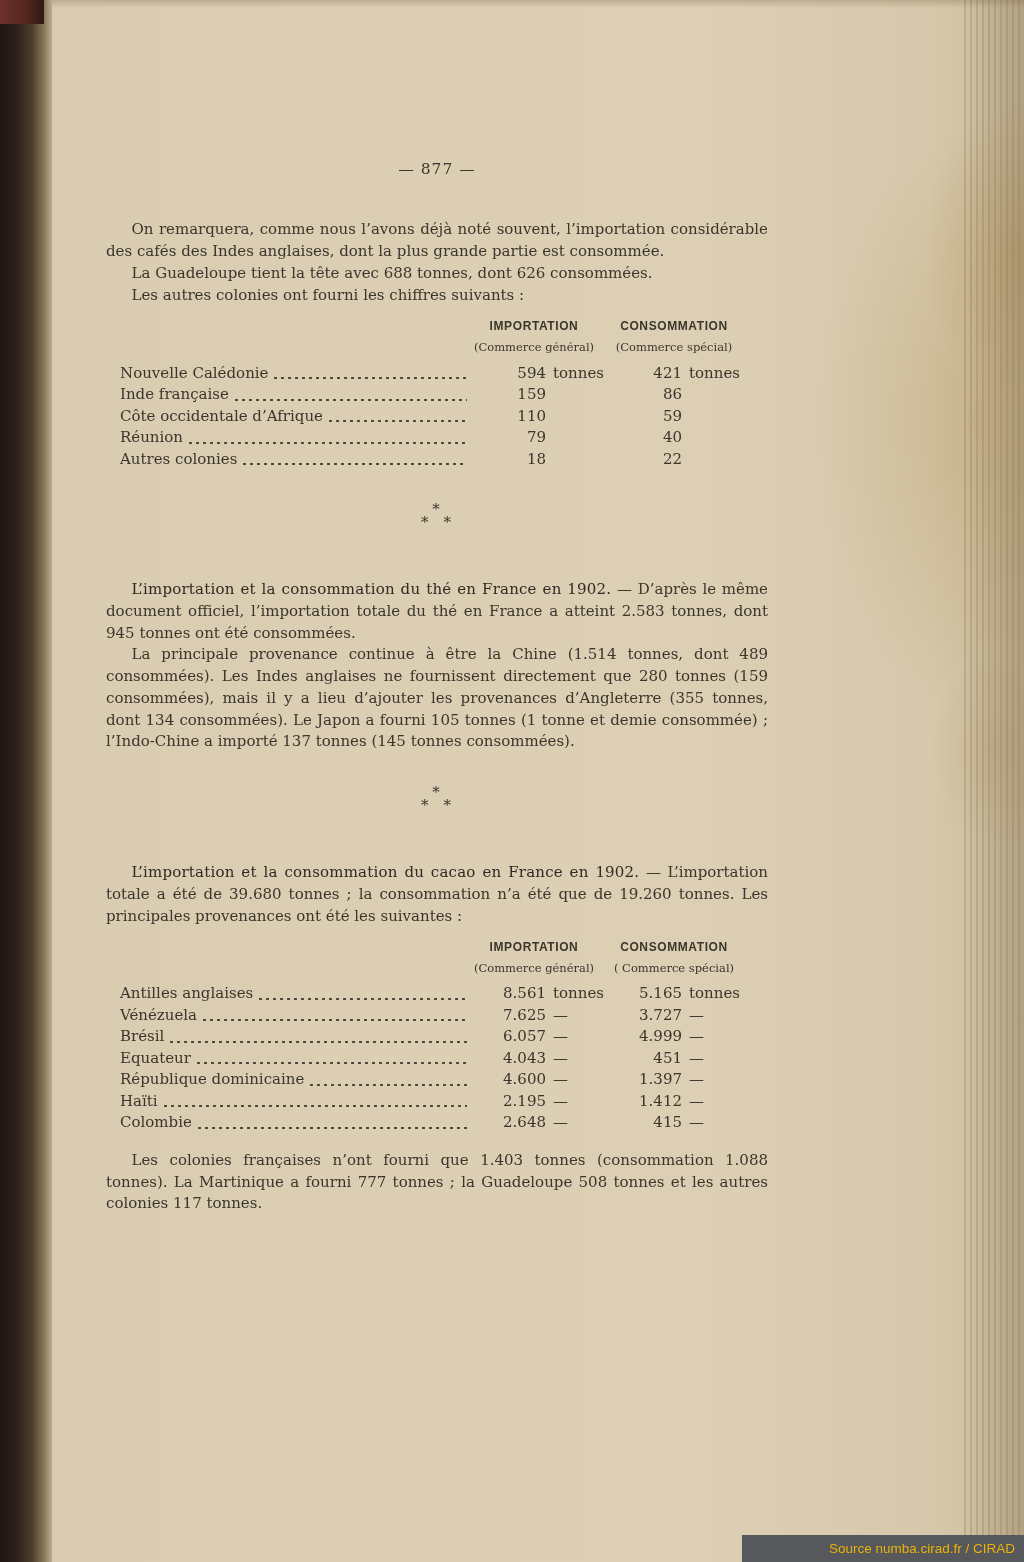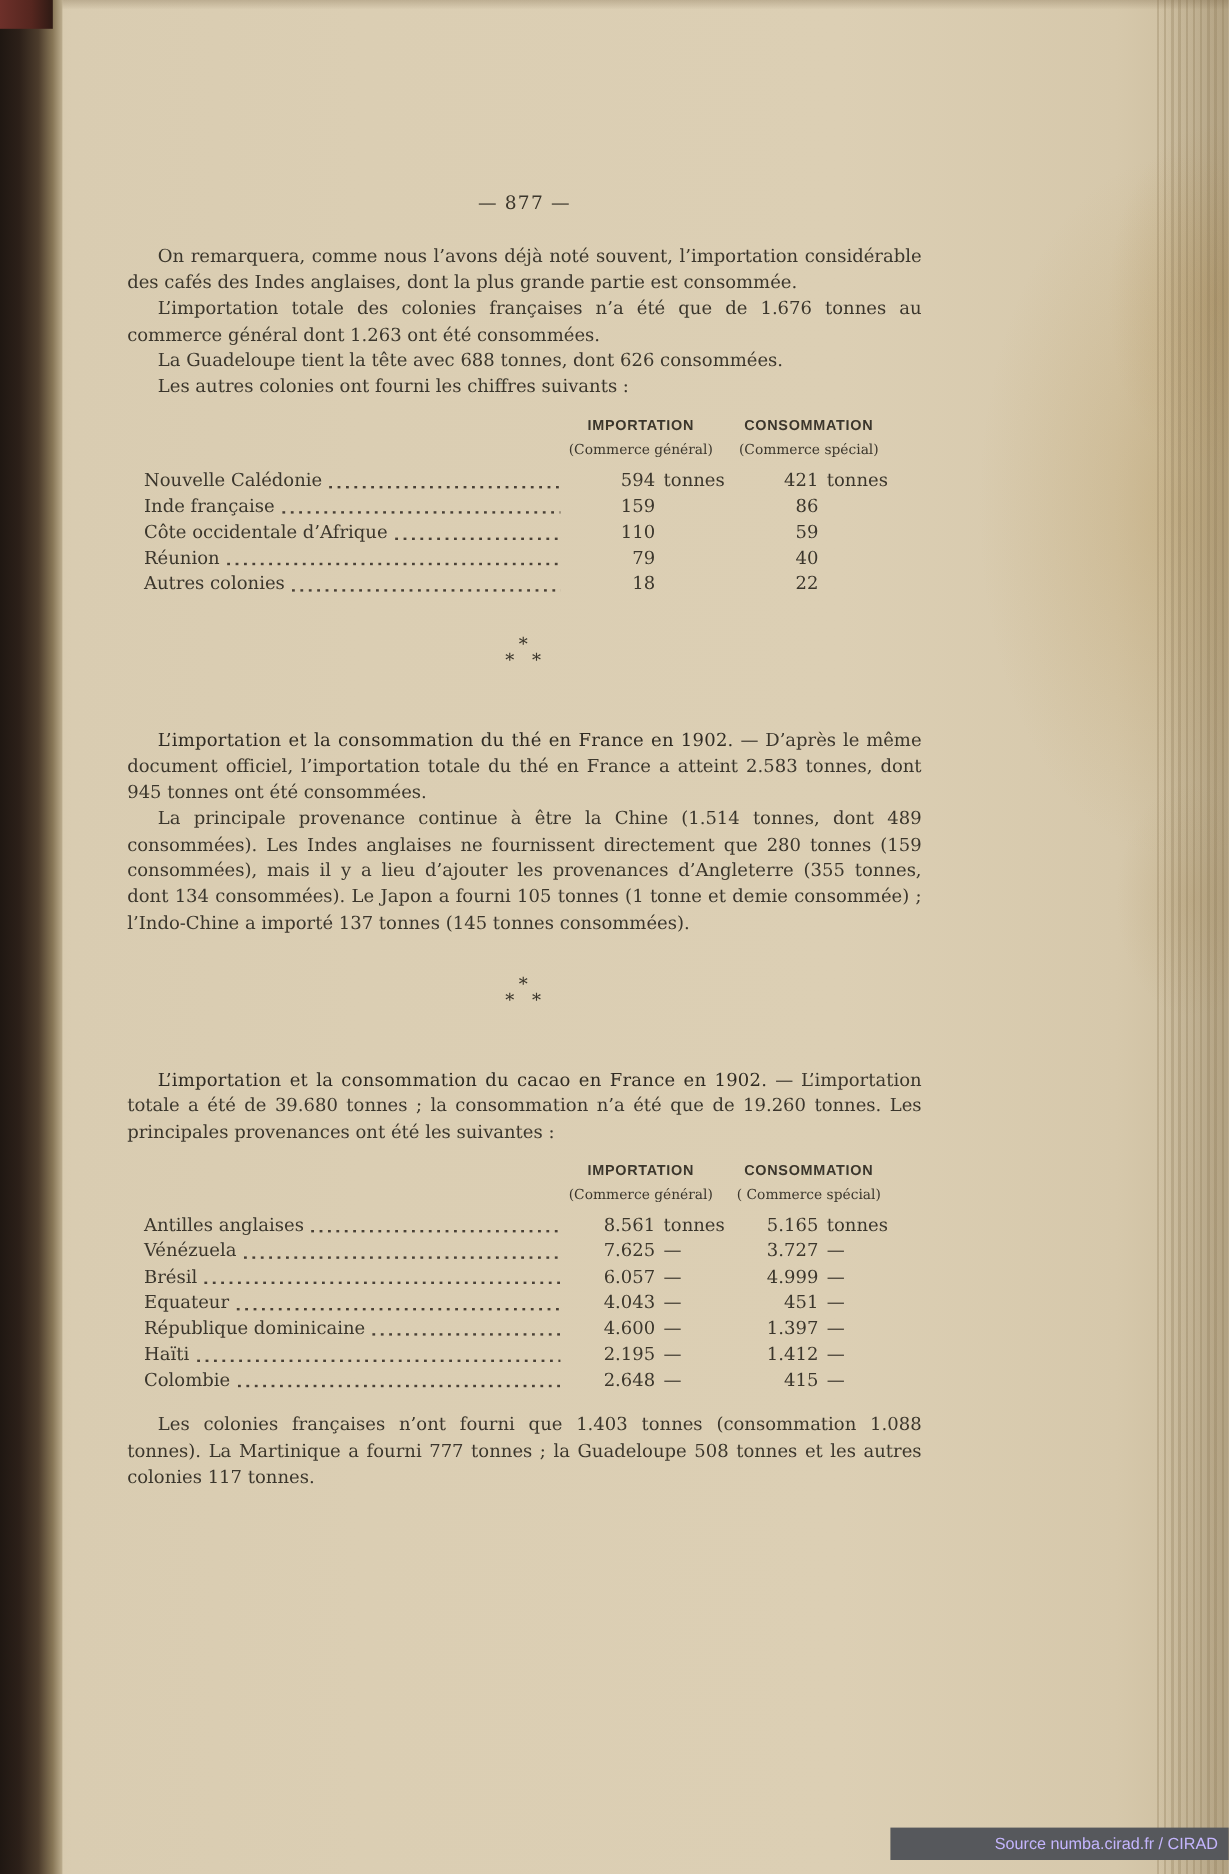--- a/index.html
+++ b/index.html
@@ -33,21 +33,21 @@
       linear-gradient(90deg, rgba(0,0,0,0) 0, rgba(115,95,62,.28) 100%);
   }
   .edge-top{
     position:absolute;left:52px;right:0;top:0;height:8px;
     background:linear-gradient(180deg, rgba(120,100,70,.30), rgba(0,0,0,0));
   }
   .content{
     position:absolute;left:106px;top:158px;width:662px;
     font-size:15px;line-height:1.45;text-align:justify;
   }
-  .pageno{text-align:center;font-size:15.5px;letter-spacing:1px;margin-bottom:23px;text-indent:0}
+  .pageno{text-align:center;font-size:15.5px;letter-spacing:1px;margin-bottom:39px;text-indent:0}
   p.body-p{text-indent:1.7em}
   .heading-bold{font-weight:normal;letter-spacing:.2px;color:#2f2a22}
   .em{font-style:italic}
 
   .dtable{margin:12px 0 4px 14px;width:624px}
   .thead{display:flex;align-items:flex-start;margin-bottom:7px}
   .th-spacer{flex:1}
   .th-col{width:140px;text-align:center}
   .th-title{font-size:12px;font-weight:bold;letter-spacing:.6px;font-family:Liberation Sans, sans-serif}
   .th-sub{font-size:11.5px;margin-top:3px;white-space:nowrap}
@@ -59,41 +59,40 @@
     background-size:7px 2px;background-repeat:repeat-x;background-position:0 0;
   }
   .num{width:74px;text-align:right;white-space:nowrap}
   .unit{width:62px;text-align:left;padding-left:7px;white-space:nowrap}
 
   .sep{text-align:center;line-height:13px;font-size:15px;letter-spacing:2px;
        margin:33px 0 50px;text-indent:0}
   .sep .s2{word-spacing:6px}
 
   .source-bar{
-    position:absolute;right:0;bottom:12px;height:27px;width:282px;
-    background:#56585c;color:#c4b5fd;
+    position:absolute;right:0;bottom:0;height:27px;width:282px;
+    background:#56585c;color:#eab308;
     font-family:"Liberation Sans","DejaVu Sans",sans-serif;
     font-size:13.5px;line-height:27px;text-align:right;padding:0 9px;
   }
 </style>
 </head>
 <body>
 
 <div class="scan">
   <div class="spine"></div>
   <div class="spine-top"></div>
   <div class="edge-right"></div>
   <div class="edge-top"></div>
 
   <div class="content">
 
     <p class="pageno">— 877 —</p>
 
     <p class="body-p">On remarquera, comme nous l’avons déjà noté souvent, l’importation considérable des cafés des Indes anglaises, dont la plus grande partie est consommée.</p>
-    <p class="body-p">L’importation totale des colonies françaises n’a été que de 1.676 tonnes au commerce général dont 1.263 ont été consommées.</p>
     <p class="body-p">La Guadeloupe tient la tête avec 688 tonnes, dont 626 consommées.</p>
     <p class="body-p">Les autres colonies ont fourni les chiffres suivants :</p>
 
     <div class="dtable">
       <div class="thead">
         <div class="th-spacer"></div>
         <div class="th-col">
           <div class="th-title">IMPORTATION</div>
           <div class="th-sub">(Commerce général)</div>
         </div>

